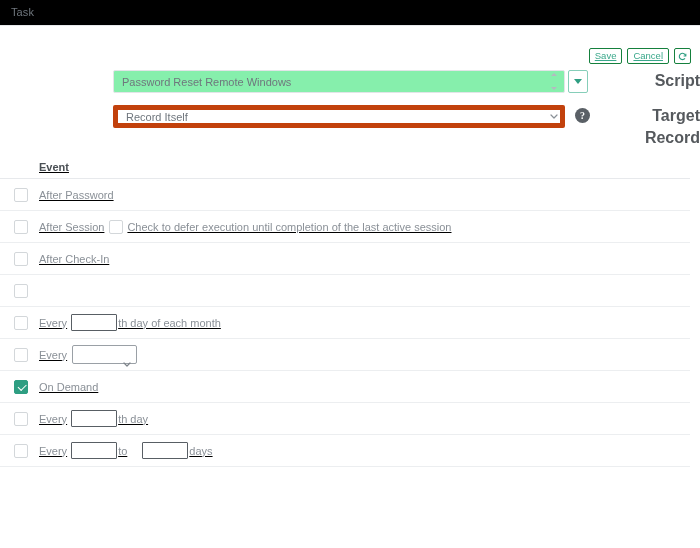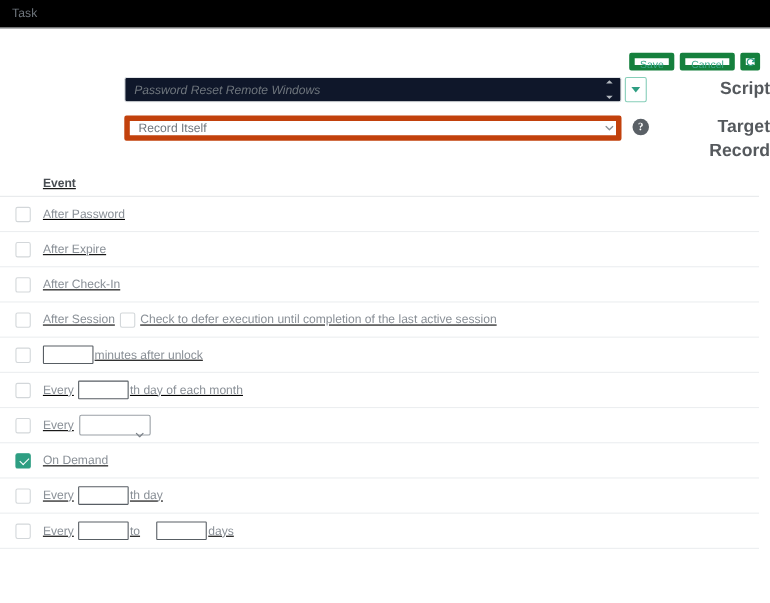--- a/index.html
+++ b/index.html
@@ -23,45 +23,45 @@
     font-size: 11px; color: #6f767d; letter-spacing: .1px;
   }
 
   
   .toolbar {
     position: absolute; right: 9px; top: 48px;
     display: flex; align-items: center; gap: 5px;
   }
   .tbtn {
     height: 16px; min-width: 0;
-    border: 5px solid #15803d; border-radius: 2px;
+    border: 1px solid #15803d; border-radius: 2px;
     background: #fff; color: #3aa88b;
     font-family: "Liberation Sans", sans-serif;
     font-size: 9.5px; line-height: 14px;
-    padding: 0 5px; cursor: pointer; white-space: nowrap;
+    padding: 0 5px; cursor: pointer; white-space: nowrap; text-decoration: underline;
   }
   .tbtn.icon-btn { padding: 0 4px; display:flex; align-items:center; justify-content:center; width:17px; }
   .tbtn svg { display:block; }
 
   
   .form { position: absolute; left: 0; top: 70px; width: 700px; }
   .frow { position: relative; height: 35px; }
   .flabel {
     position: absolute; right: 0; top: 0; width: 105px;
     text-align: right; font-size: 16px; font-weight: bold; color: #55595d;
     line-height: 22px;
   }
   .fctrl { position: absolute; left: 113px; top: 0; }
 
   .ctl-input {
     height: 23px; border: 1px solid #ced4da; border-radius: 2px;
     font-family: "Liberation Sans", sans-serif; font-size: 11px; color: #6f767d;
     padding: 0 8px; background: #fff; outline: none;
   }
-  .ctl-input.readonly { background: #0f172a; border-color: #e2e5e8; font-style: italic; }
+  .ctl-input.readonly { background: #86efac; border-color: #e2e5e8; }
 
   .script-wrap { position: relative; }
   .script-input { width: 452px; padding-right: 22px; }
   .spinner {
     position: absolute; right: 7px; top: 3px; width: 8px; height: 17px;
     display: flex; flex-direction: column; justify-content: space-between; align-items: center;
     cursor: pointer;
   }
   .spinner i { display:block; width:0; height:0; border-left:3px solid transparent; border-right:3px solid transparent; }
   .spinner i.up { border-bottom: 3px solid #b4bac0; }
@@ -201,38 +201,30 @@
 
   <div class="events">
     <div class="ev-head">Event</div>
     <div id="ev-rows">
         <div class="ev-row">
           <div class="cb"></div>
           <span class="ev-label">After Password</span>
         </div>
         <div class="ev-row">
           <div class="cb"></div>
-          <span class="ev-label">After Expire</span>
-        </div>
-        <div class="ev-row">
-          <div class="cb"></div>
-          <span class="ev-label">After Check-In</span>
-        </div>
-        <div class="ev-row">
-          <div class="cb"></div>
           <span class="ev-label">After Session</span>
           <div class="cb inline"></div>
           <span class="ev-text">Check to defer execution until completion of the last active session</span>
         </div>
         <div class="ev-row">
           <div class="cb"></div>
-          <div class="ev-body">
-            <input type="text" class="num-in" style="">
-            <span class="ev-text gap-l">minutes after unlock</span>
-          </div>
+          <span class="ev-label">After Check-In</span>
+        </div>
+        <div class="ev-row">
+          <div class="cb"></div>
         </div>
         <div class="ev-row">
           <div class="cb"></div>
           <div class="ev-body">
             <span class="ev-text">Every</span>
             <input type="text" class="num-in" style="">
             <span class="ev-text gap-l">th day of each month</span>
           </div>
         </div>
         <div class="ev-row">

